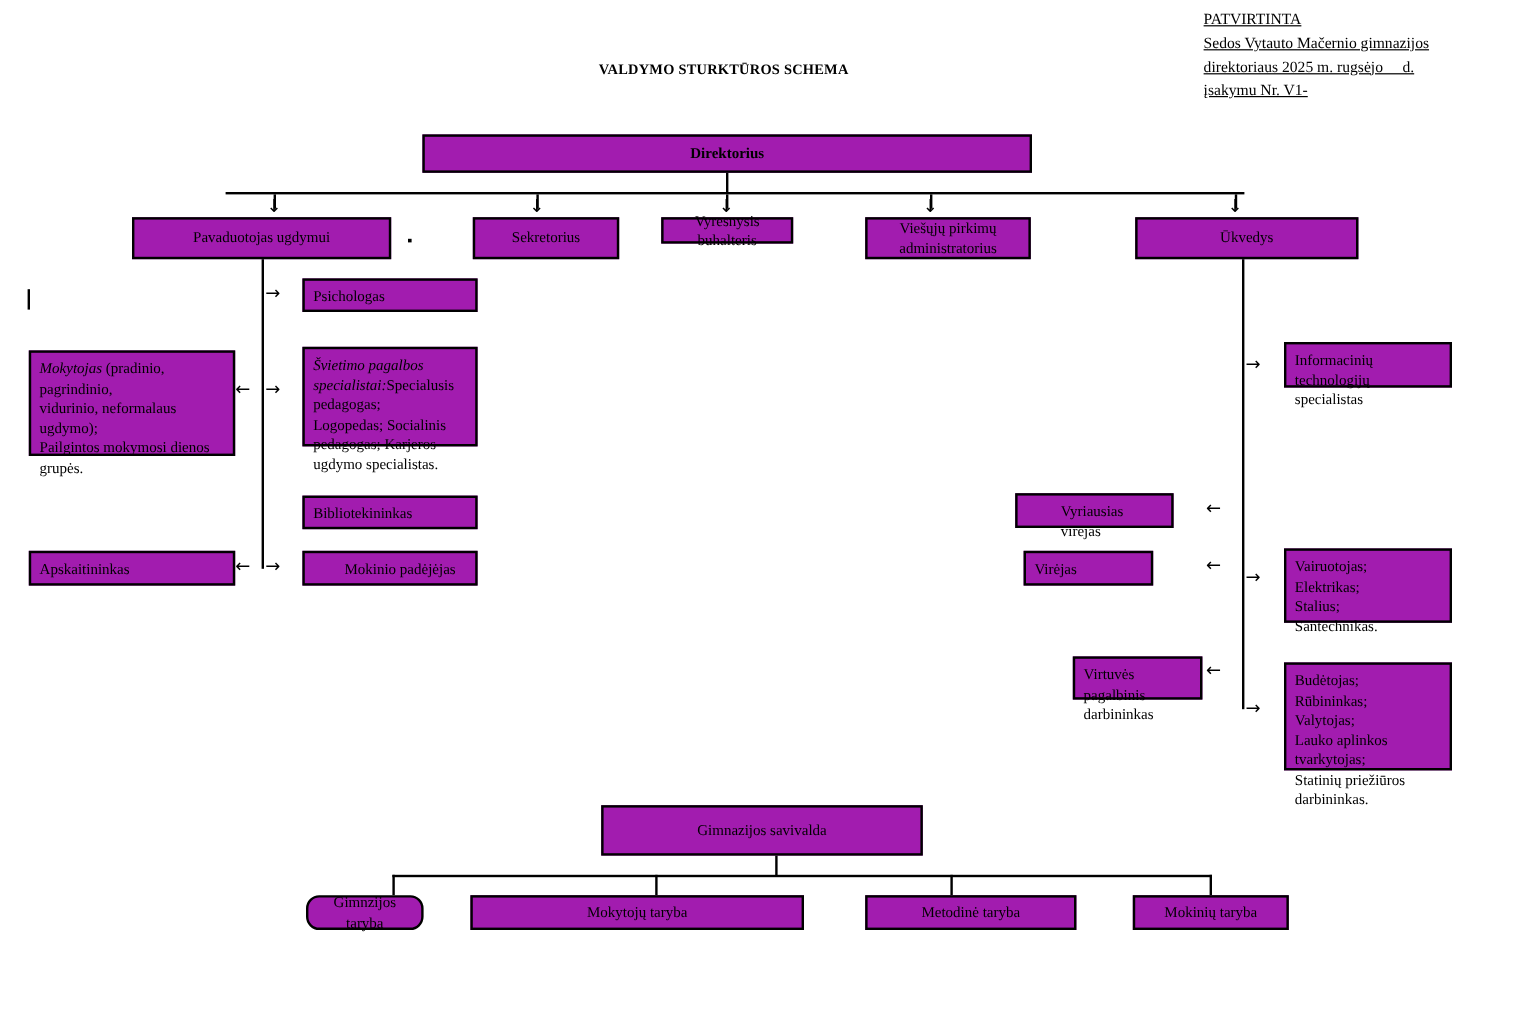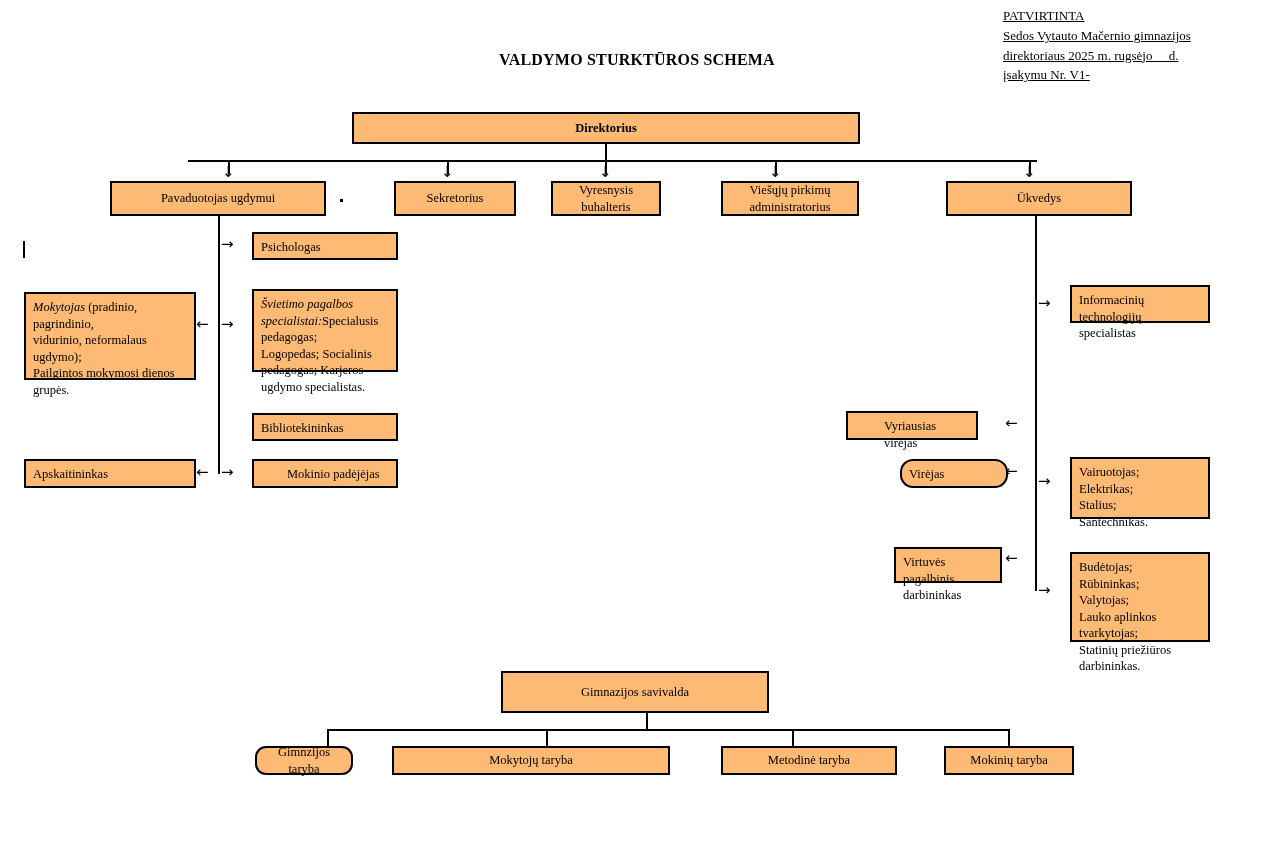--- a/index.html
+++ b/index.html
@@ -14,21 +14,21 @@
   #page {
     position: relative;
     width: 1280px;
     height: 858px;
     overflow: hidden;
     background: #ffffff;
   }
   .box {
     position: absolute;
     border: 2px solid #000000;
-    background: #fdba74;
+    background: #a21caf;
     box-sizing: border-box;
     font-size: 12.5px;
     line-height: 1.32;
     color: #000;
   }
   .box.center {
     display: flex;
     align-items: center;
     justify-content: center;
     text-align: center;
@@ -58,21 +58,21 @@
   .vline.thin { width: 1.5px; }
   .hdr {
     position: absolute;
     font-size: 13px;
     line-height: 1.52;
     white-space: pre;
   }
   .title {
     position: absolute;
     font-weight: bold;
-    font-size: 16px;
+    font-size: 12px;
     letter-spacing: 0.2px;
     font-family: Liberation Serif, serif;
   }
   
   .arr {
     position: absolute;
     font-size: 15px;
     line-height: 1;
     color: #000;
     font-family: "DejaVu Sans", sans-serif;
@@ -119,21 +119,21 @@
   <div class="arr" style="left:769px; top:165px;">↓</div>
   <div class="vline" style="left:1029px; top:162px; height:12px;"></div>
   <div class="arr" style="left:1023px; top:165px;">↓</div>
 
   <div class="box center nl" style="left:110px; top:181px; width:216px; height:35px;">Pavaduotojas ugdymui</div>
 
   <div class="dot" style="left:340px; top:199px;"></div>
 
   <div class="box center nl" style="left:394px; top:181px; width:122px; height:35px;">Sekretorius</div>
 
-  <div class="box center nl" style="left:551px; top:181px; width:110px; height:35px;">Vyresnysis buhalteris</div>
+  <div class="box center nl" style="left:551px; top:181px; width:110px; height:22px;">Vyresnysis buhalteris</div>
 
   <div class="box center nl" style="left:721px; top:181px; width:138px; height:35px;">Viešųjų pirkimų
 administratorius</div>
 
   <div class="box center nl" style="left:946px; top:181px; width:186px; height:35px;">Ūkvedys</div>
 
   <div class="vline" style="left:218px; top:216px; height:258px;"></div>
 
   <div class="tick" style="left:23px; top:241px;"></div>
 
@@ -187,21 +187,21 @@
 
   <div class="box left nl" style="left:1070px; top:552px; width:140px; height:90px;">Budėtojas;
 Rūbininkas;
 Valytojas;
 Lauko aplinkos tvarkytojas;
 Statinių priežiūros
 darbininkas.</div>
 
   <div class="box left" style="left:846px; top:411px; width:132px; height:29px;padding-left:36px;">Vyriausias virėjas</div>
 
-  <div class="box left" style="left:900px; top:459px; width:108px; height:29px;border-radius:13px;">Virėjas</div>
+  <div class="box left" style="left:853px; top:459px; width:108px; height:29px;">Virėjas</div>
 
   <div class="box left nl" style="left:894px; top:547px; width:108px; height:36px;">Virtuvės pagalbinis
 darbininkas</div>
 
   <div class="box center" style="left:501px; top:671px; width:268px; height:42px;">Gimnazijos savivalda</div>
 
   <div class="vline thin" style="left:646px; top:713px; height:17px;"></div>
   <div class="hline thin" style="left:327px; top:729px; width:683px;"></div>
 
   <div class="vline thin" style="left:327px; top:729px; height:17px;"></div>

